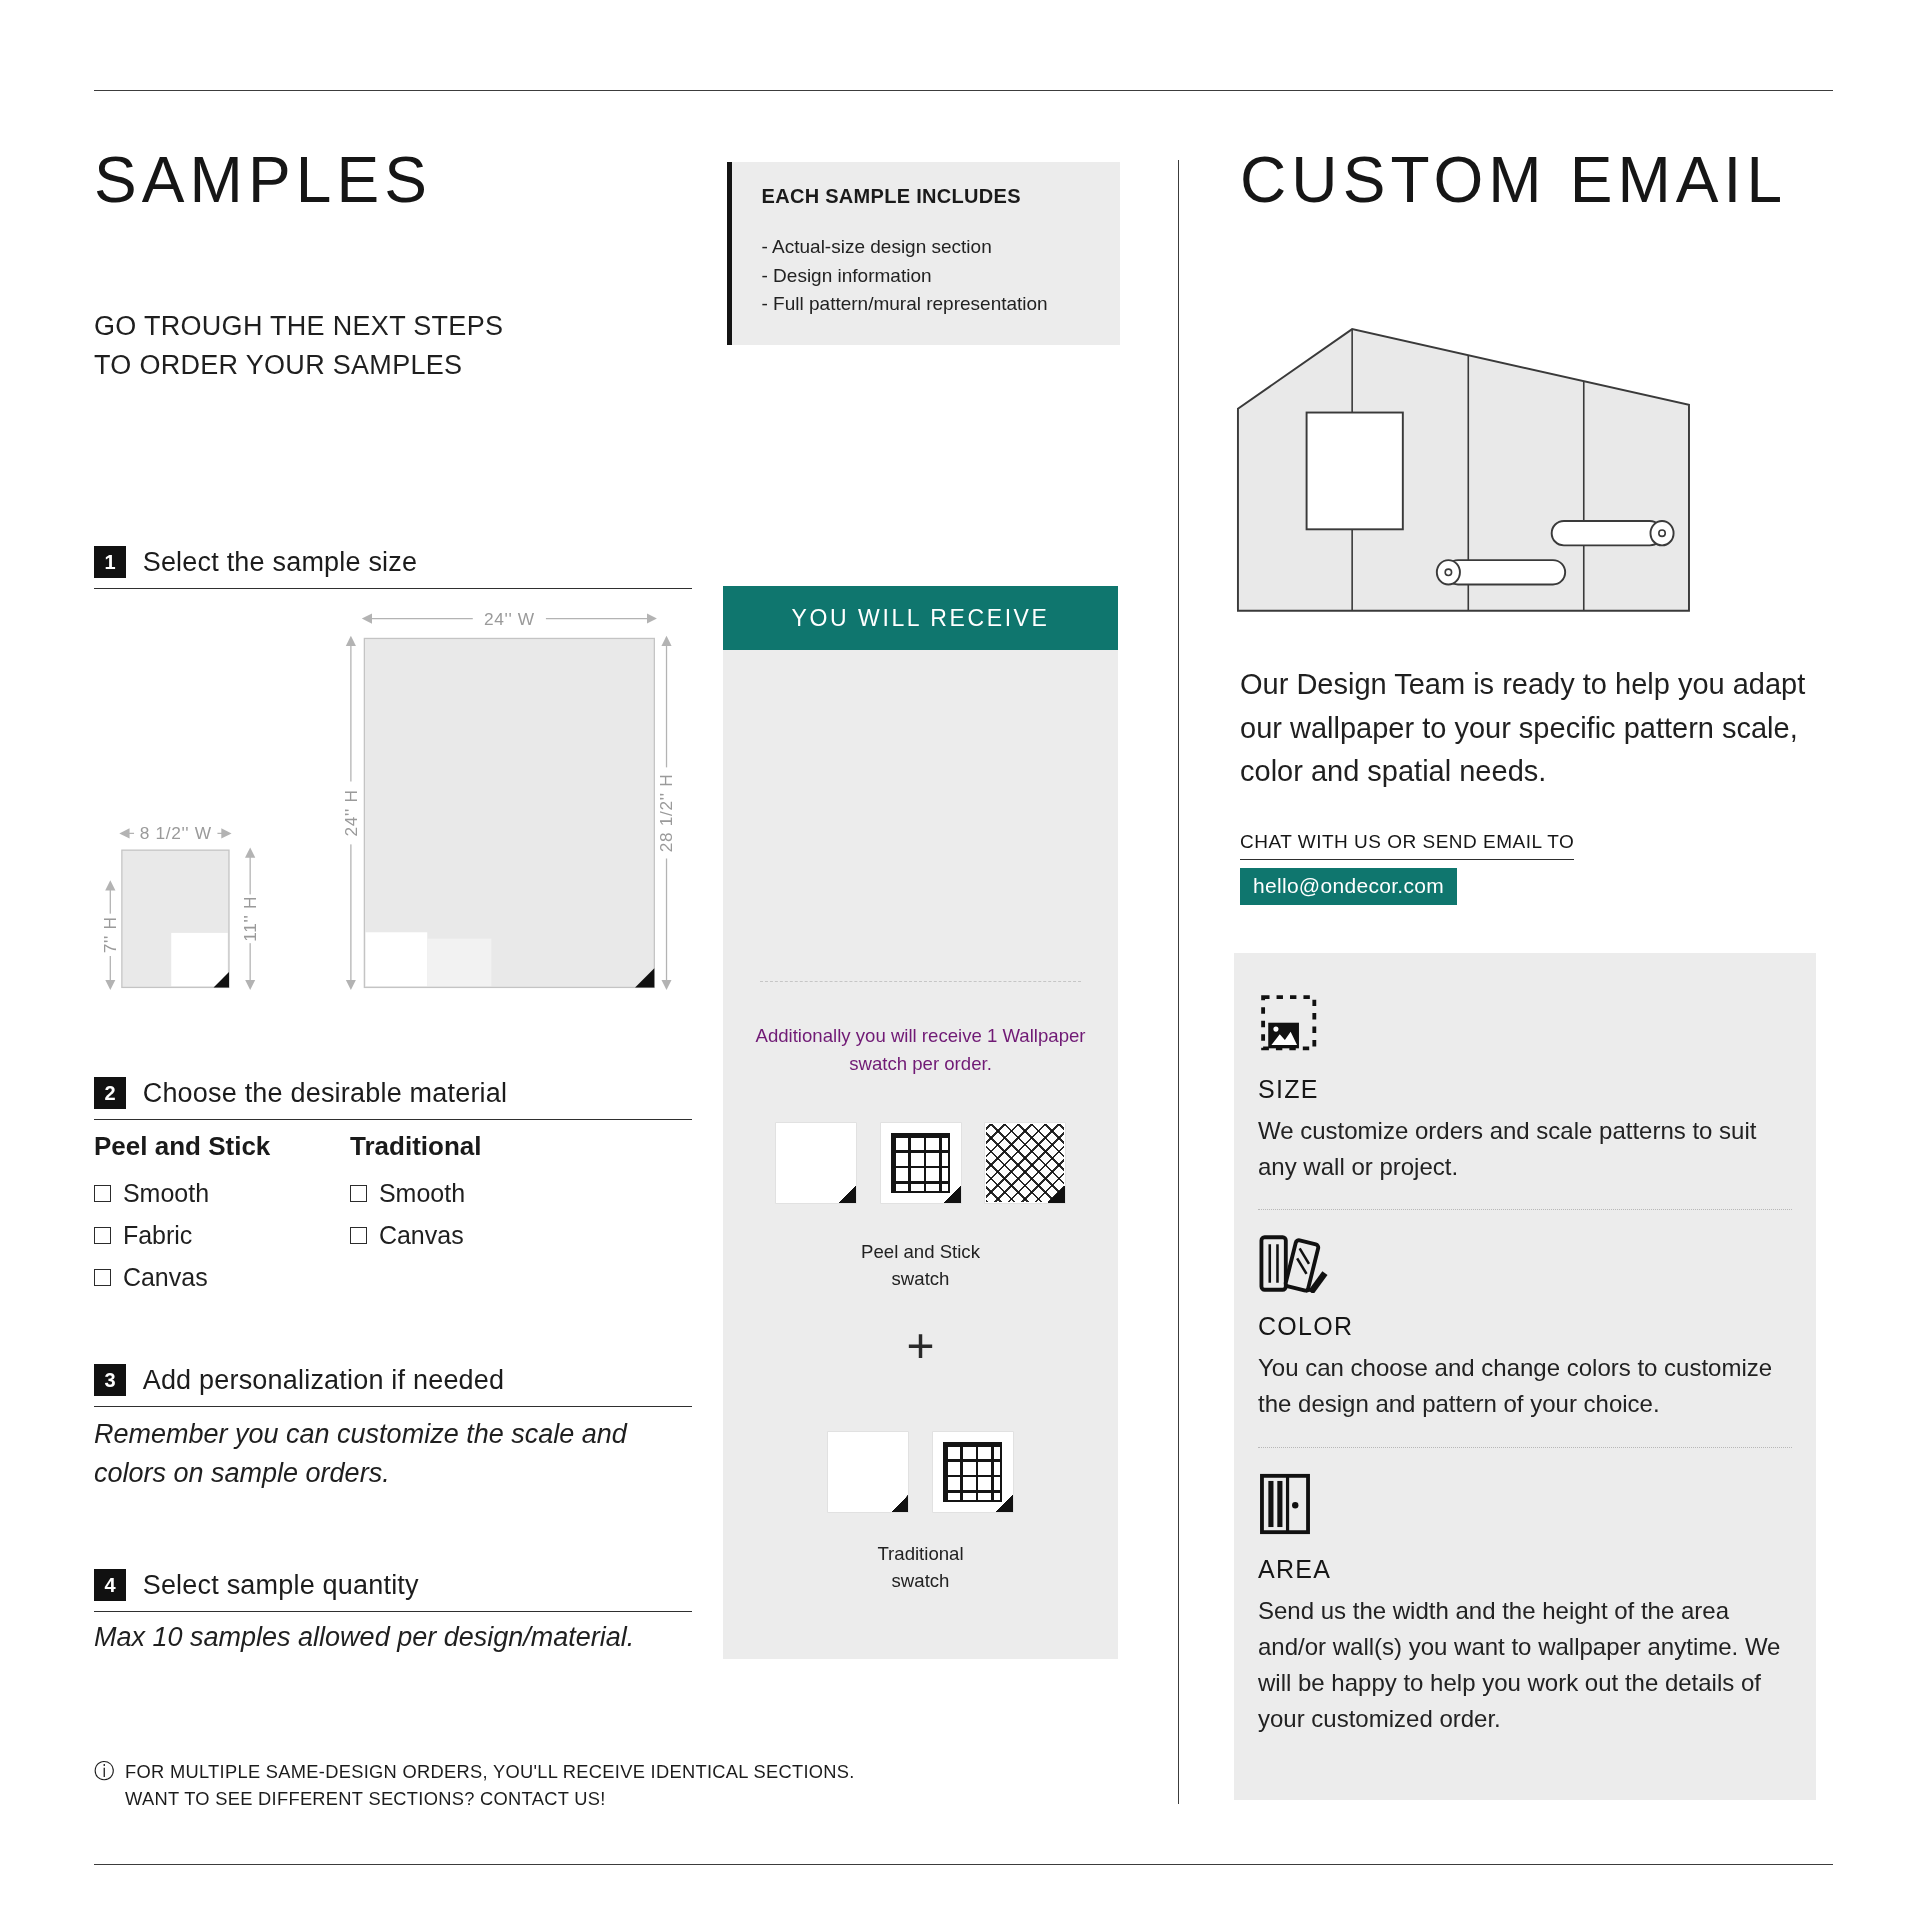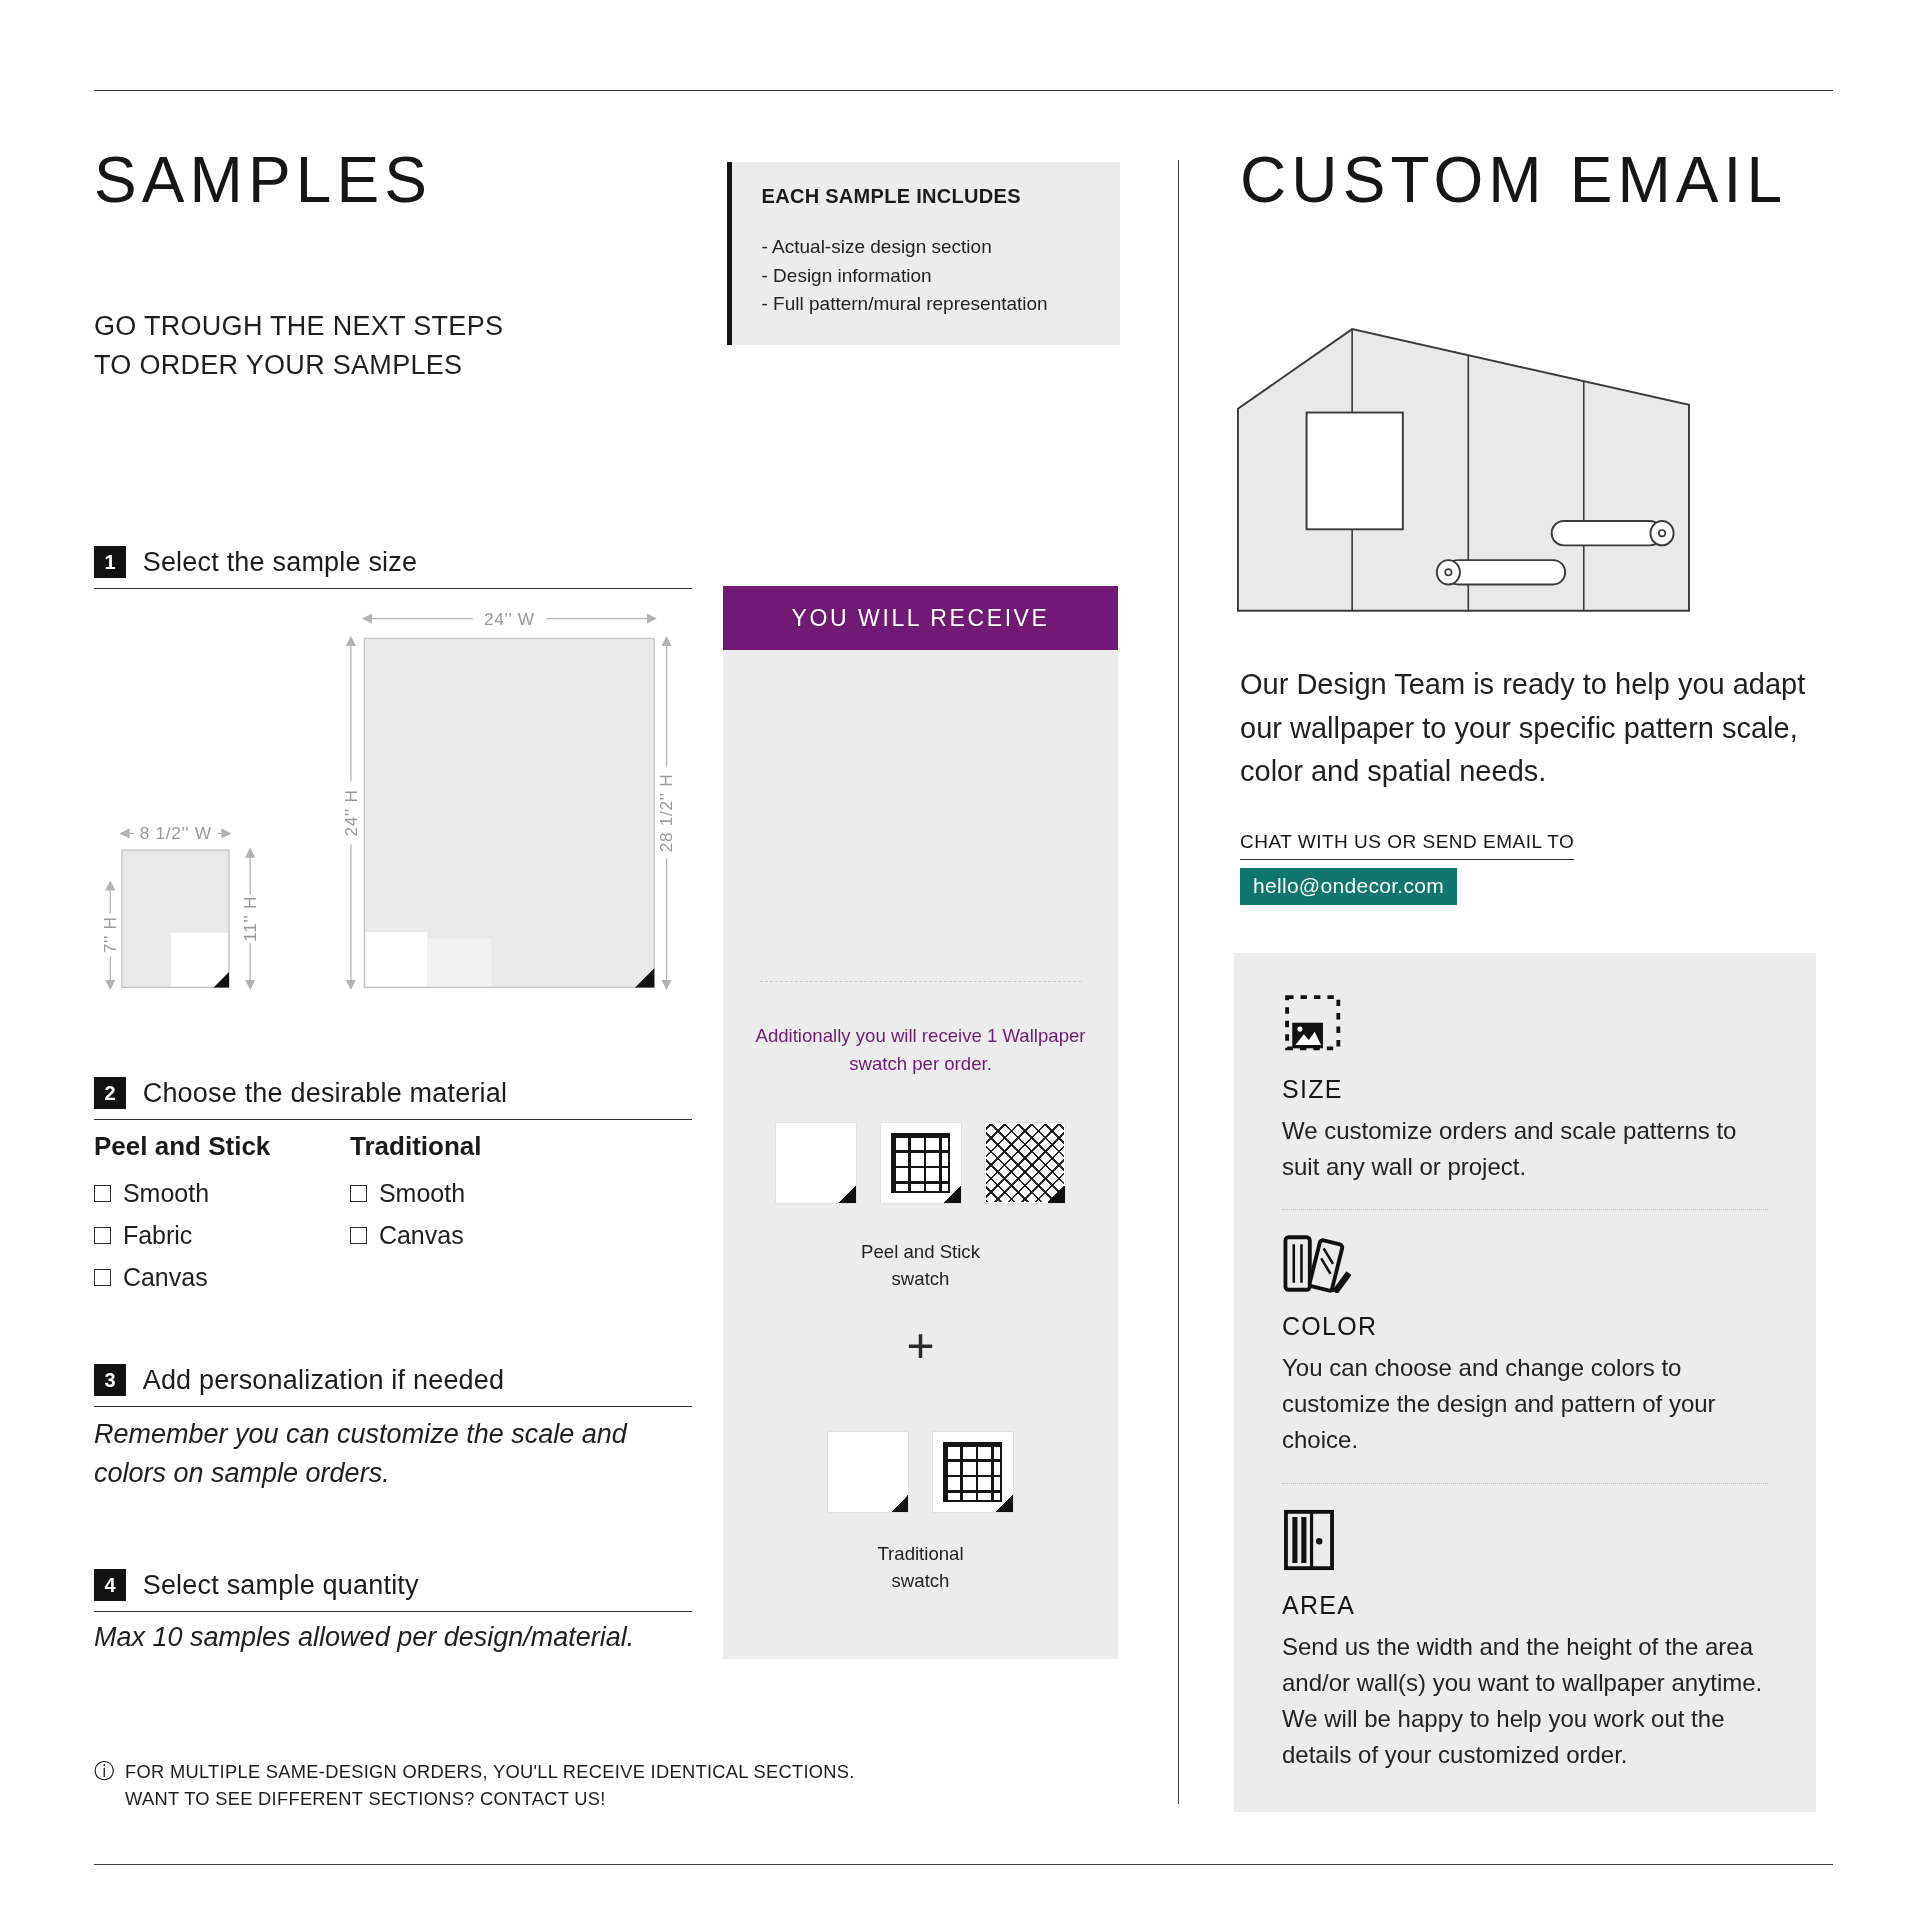--- a/index.html
+++ b/index.html
@@ -43,21 +43,21 @@
 
   .body-text { position:absolute; left:94px; font-size:27px; line-height:1.45; color:#1f1f1f;font-style:italic; }
   .step3-text { top:1415px; width:597px; }
   .step4-text { top:1618px; width:616px; }
 
   .footnote { position:absolute; left:94px; top:1759px; width:796px; display:flex; gap:10.3px; font-size:18.3px; line-height:1.45; letter-spacing:0.3px; color:#1c1c1c; }
   .info-glyph { font-size:20.5px; line-height:1.2; flex:0 0 auto; }
 
   
   .receive-col { position:absolute; left:723px; top:586px; width:395px; }
-  .receive-header { height:64px; background:#701a75; color:#fff; display:flex; align-items:center; justify-content:center; font-size:23px; letter-spacing:2.6px; }
+  .receive-header { height:64px; background:#0f766e; color:#fff; display:flex; align-items:center; justify-content:center; font-size:23px; letter-spacing:2.6px; }
   .receive-panel { position:relative; background:#ececec; height:1009px; }
 
   .sample-row { position:absolute; top:91px; left:41px; right:32px; display:flex; }
   .sample-sheet { width:113px; height:149px; background:#fff; position:relative; box-shadow:0 0 0 0.6px #dcdcdc; flex:0 0 auto; }
   .fold { position:absolute; right:0; bottom:0; background:linear-gradient(to top left, #111 50%, transparent 50.5%); }
   .fold-lg { width:27px; height:27px; }
   .fold-sm { width:16.7px; height:16.7px; }
   .sample-row-text { margin-left:27px; margin-top:29.5px; width:190px; font-size:18.6px; line-height:1.5; color:#222; }
 
   .receive-divider { position:absolute; top:331px; left:37px; width:321px; border-top:1.3px dashed #c6c6c6; }
@@ -75,21 +75,21 @@
   .swatch-label { position:absolute; left:0; right:0; text-align:center; font-size:18.6px; line-height:1.45; color:#222; }
   .swatch-label1 { top:589px; } .swatch-label2 { top:891px; }
   .plus-sign { position:absolute; top:668px; left:0; right:0; text-align:center; font-size:48px; font-weight:300; color:#2a2a2a; }
 
   
   .house-illustration { position:absolute; left:1234px; top:324px; }
   .custom-intro { position:absolute; left:1240px; top:663px; width:597px; font-size:29px; line-height:1.5; color:#1f1f1f; }
   .chat-label { position:absolute; left:1240px; top:831px; font-size:19px; letter-spacing:0.5px; border-bottom:1.3px solid #2e2e2e; padding-bottom:6.4px; color:#161616; }
   .email-badge { position:absolute; left:1240px; top:868px; background:#0f766e; color:#fff; font-size:21px; letter-spacing:0.3px; padding:5.8px 13px 7px; }
 
-  .custom-panel { position:absolute; left:1234px; top:953px; width:582px; min-height:847px; background:#ececec; padding:39px 48px; }
+  .custom-panel { position:absolute; left:1234px; top:953px; width:582px; min-height:847px; background:#ececec; padding:39px 24px; }
   .feature h3 { font-size:25px; font-weight:400; letter-spacing:1.3px; margin-top:16.7px; color:#161616; }
   .feature p { font-size:24px; line-height:1.5; margin-top:9px; color:#222; }
   .feature-divider { border-top:1.9px dotted #b8b8b8; margin:24.4px 0; }
 </style>
 </head>
 <body>
 
 <div class="canvas">
 
   <div class="rule rule-top"></div>

